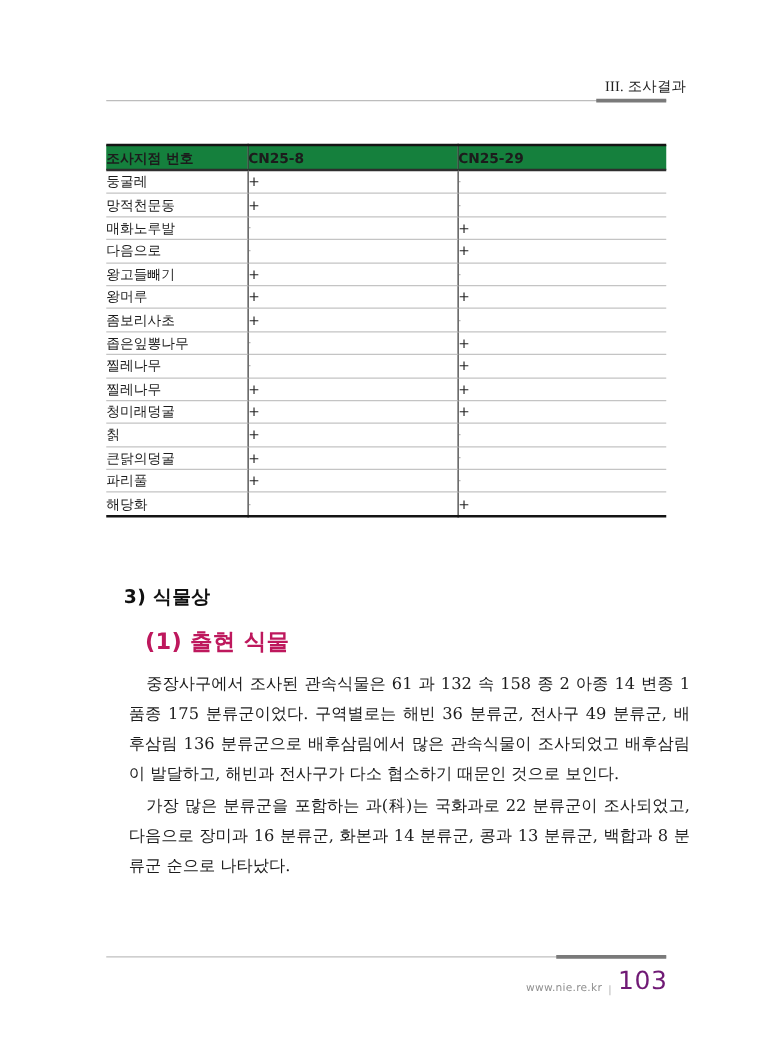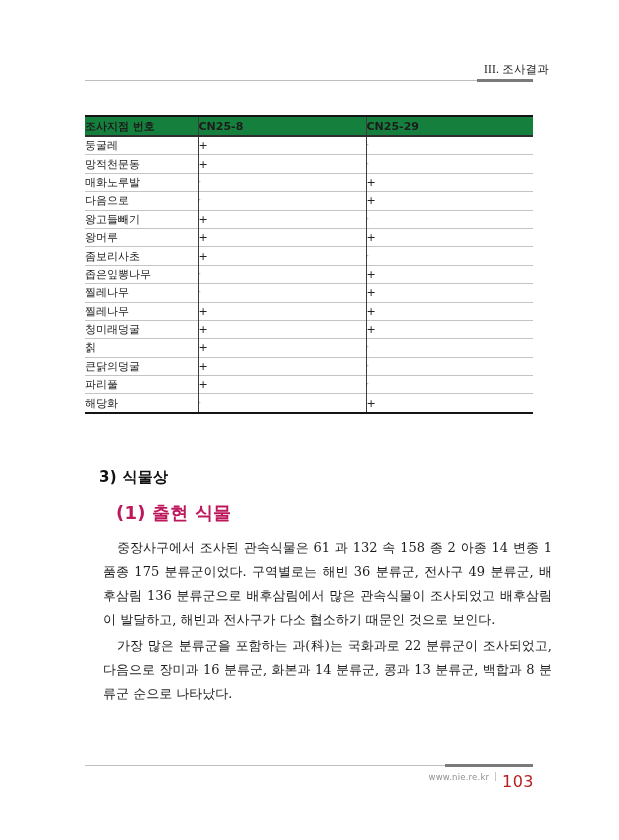--- a/index.html
+++ b/index.html
@@ -79,25 +79,25 @@
   .body-text p + p { margin-top:2px; }
 
   
   .doc-footer-rule {
     position:absolute; top:765px; left:85px; width:448px; height:1px;
     background:#c0c0c0;
   }
   .doc-footer-rule .rule-accent { width:88px; }
   .doc-footer-text {
     position:absolute; top:772px; right:85px;
-    display:flex; align-items:flex-start; gap:5px;
+    display:flex; align-items:flex-end; gap:5px;
   }
   .footer-site { font-size:8.5px; color:#8f8f8f; letter-spacing:0.2px; }
   .footer-sep  { font-size:8px;  color:#b0b0b0; }
-  .footer-pagenum { font-size:16px; color:#b91c1c; letter-spacing:0.5px; }
+  .footer-pagenum { font-size:20px; color:#701a75; letter-spacing:0.5px; }
 </style>
 </head>
 <body>
 
 <div class="doc-header-label">III. 조사결과</div>
 <div class="doc-header-rule">
   <span class="rule-accent"></span>
 </div>
 
 <div class="species-table-wrap">

